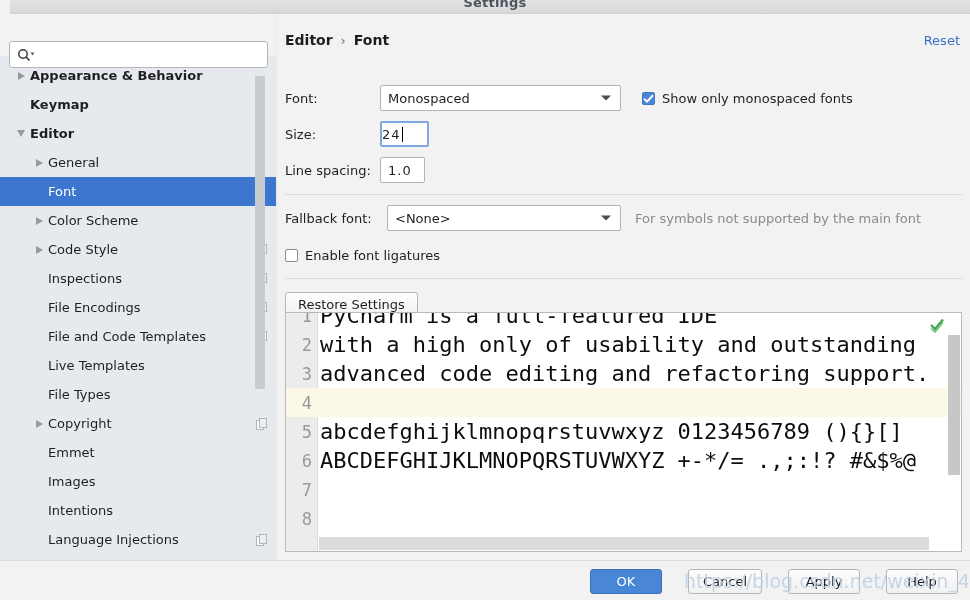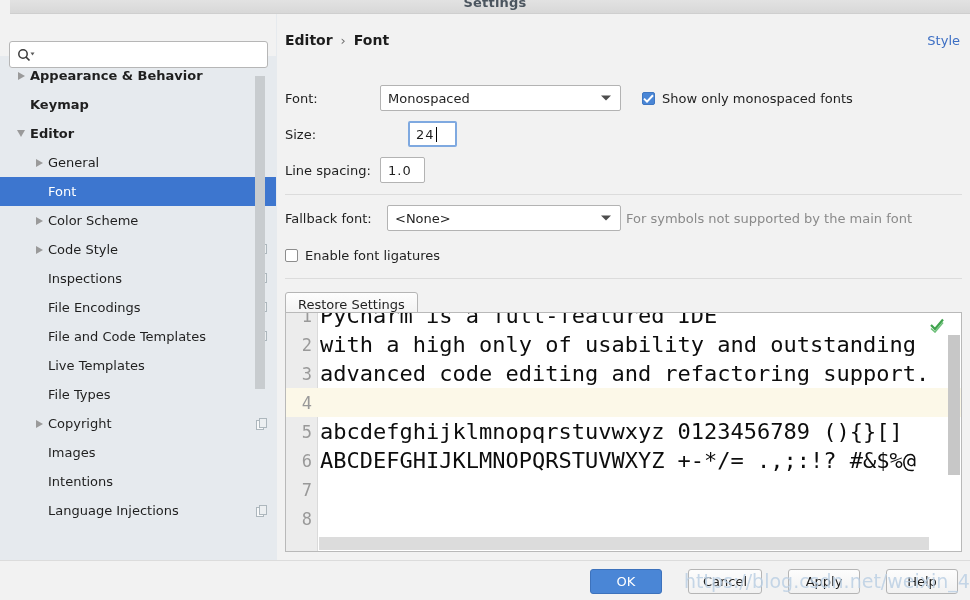--- a/index.html
+++ b/index.html
@@ -142,22 +142,21 @@
     border: 1px solid #b3b3b3;
     border-radius: 2px;
     display: flex; align-items: center;
     padding-left: 7px;
     font-size: 13px;
     letter-spacing: 1px;
     position: relative;
   }
   .textfield.focused {
     border: 2px solid #7fa9e0;
-    padding-left: 6px;
-    margin-left: 28px;
+    padding-left: 0;
   }
   .caret {
     display: inline-block;
     width: 1px; height: 15px; background: #000;
     margin-left: 1px;
   }
 
   .cb {
     width: 13px; height: 13px;
     border: 1px solid #8d8d8d;
@@ -402,20 +401,25 @@
             <span class="lbl">Copyright</span>
             <span class="copybadge">
               <svg width="12" height="12" viewBox="0 0 12 12">
                 <rect x="0.5" y="2.5" width="7" height="9" fill="#ffffff" stroke="#9aa6ad" stroke-width="1"></rect>
                 <rect x="3.5" y="0.5" width="7" height="9" fill="#eef1f3" stroke="#9aa6ad" stroke-width="1"></rect>
               </svg>
             </span>
           </div>
           <div class="row lvl1">
             <span class="twisty"></span>
+            <span class="lbl">Emmet</span>
+            <span class="copybadge"></span>
+          </div>
+          <div class="row lvl1">
+            <span class="twisty"></span>
             <span class="lbl">Images</span>
             <span class="copybadge"></span>
           </div>
           <div class="row lvl1">
             <span class="twisty"></span>
             <span class="lbl">Intentions</span>
             <span class="copybadge"></span>
           </div>
           <div class="row lvl1">
             <span class="twisty"></span>
@@ -434,21 +438,21 @@
   </div>
 
   <div class="content">
 
     <div class="breadcrumb">
       <span>Editor</span>
       <span class="crumb-sep">›</span>
       <span>Font</span>
     </div>
 
-    <div class="reset-link">Style</div>
+    <div class="reset-link">Reset</div>
 
     <div class="field-row" style="left:8px; top:71px; width:680px;">
       <span class="field-label" style="width:95px;">Font:</span>
       <div class="combo" style="width:241px;">
         <span>Monospaced</span>
         <span class="arrow"></span>
       </div>
       <div style="display:flex;align-items:center;margin-left:21px;">
         <span class="cb checked">
           <svg width="11" height="9" viewBox="0 0 11 9">
@@ -475,21 +479,21 @@
     </div>
 
     <div class="divider" style="left:8px; top:180px; width:677px;"></div>
 
     <div class="field-row" style="left:8px; top:191px;">
       <span class="field-label" style="width:102px;">Fallback font:</span>
       <div class="combo" style="width:234px;">
         <span>&lt;None&gt;</span>
         <span class="arrow"></span>
       </div>
-      <span class="hint" style="margin-left:5px;">For symbols not supported by the main font</span>
+      <span class="hint" style="margin-left:14px;">For symbols not supported by the main font</span>
     </div>
 
     <div class="field-row" style="left:8px; top:234px;">
       <span class="cb"></span>
       <span>Enable font ligatures</span>
     </div>
 
     <div class="divider" style="left:8px; top:264px; width:677px;"></div>
 
     <div class="btn" style="position:absolute; left:8px; top:278px; height:25px; padding:0 12px;">

